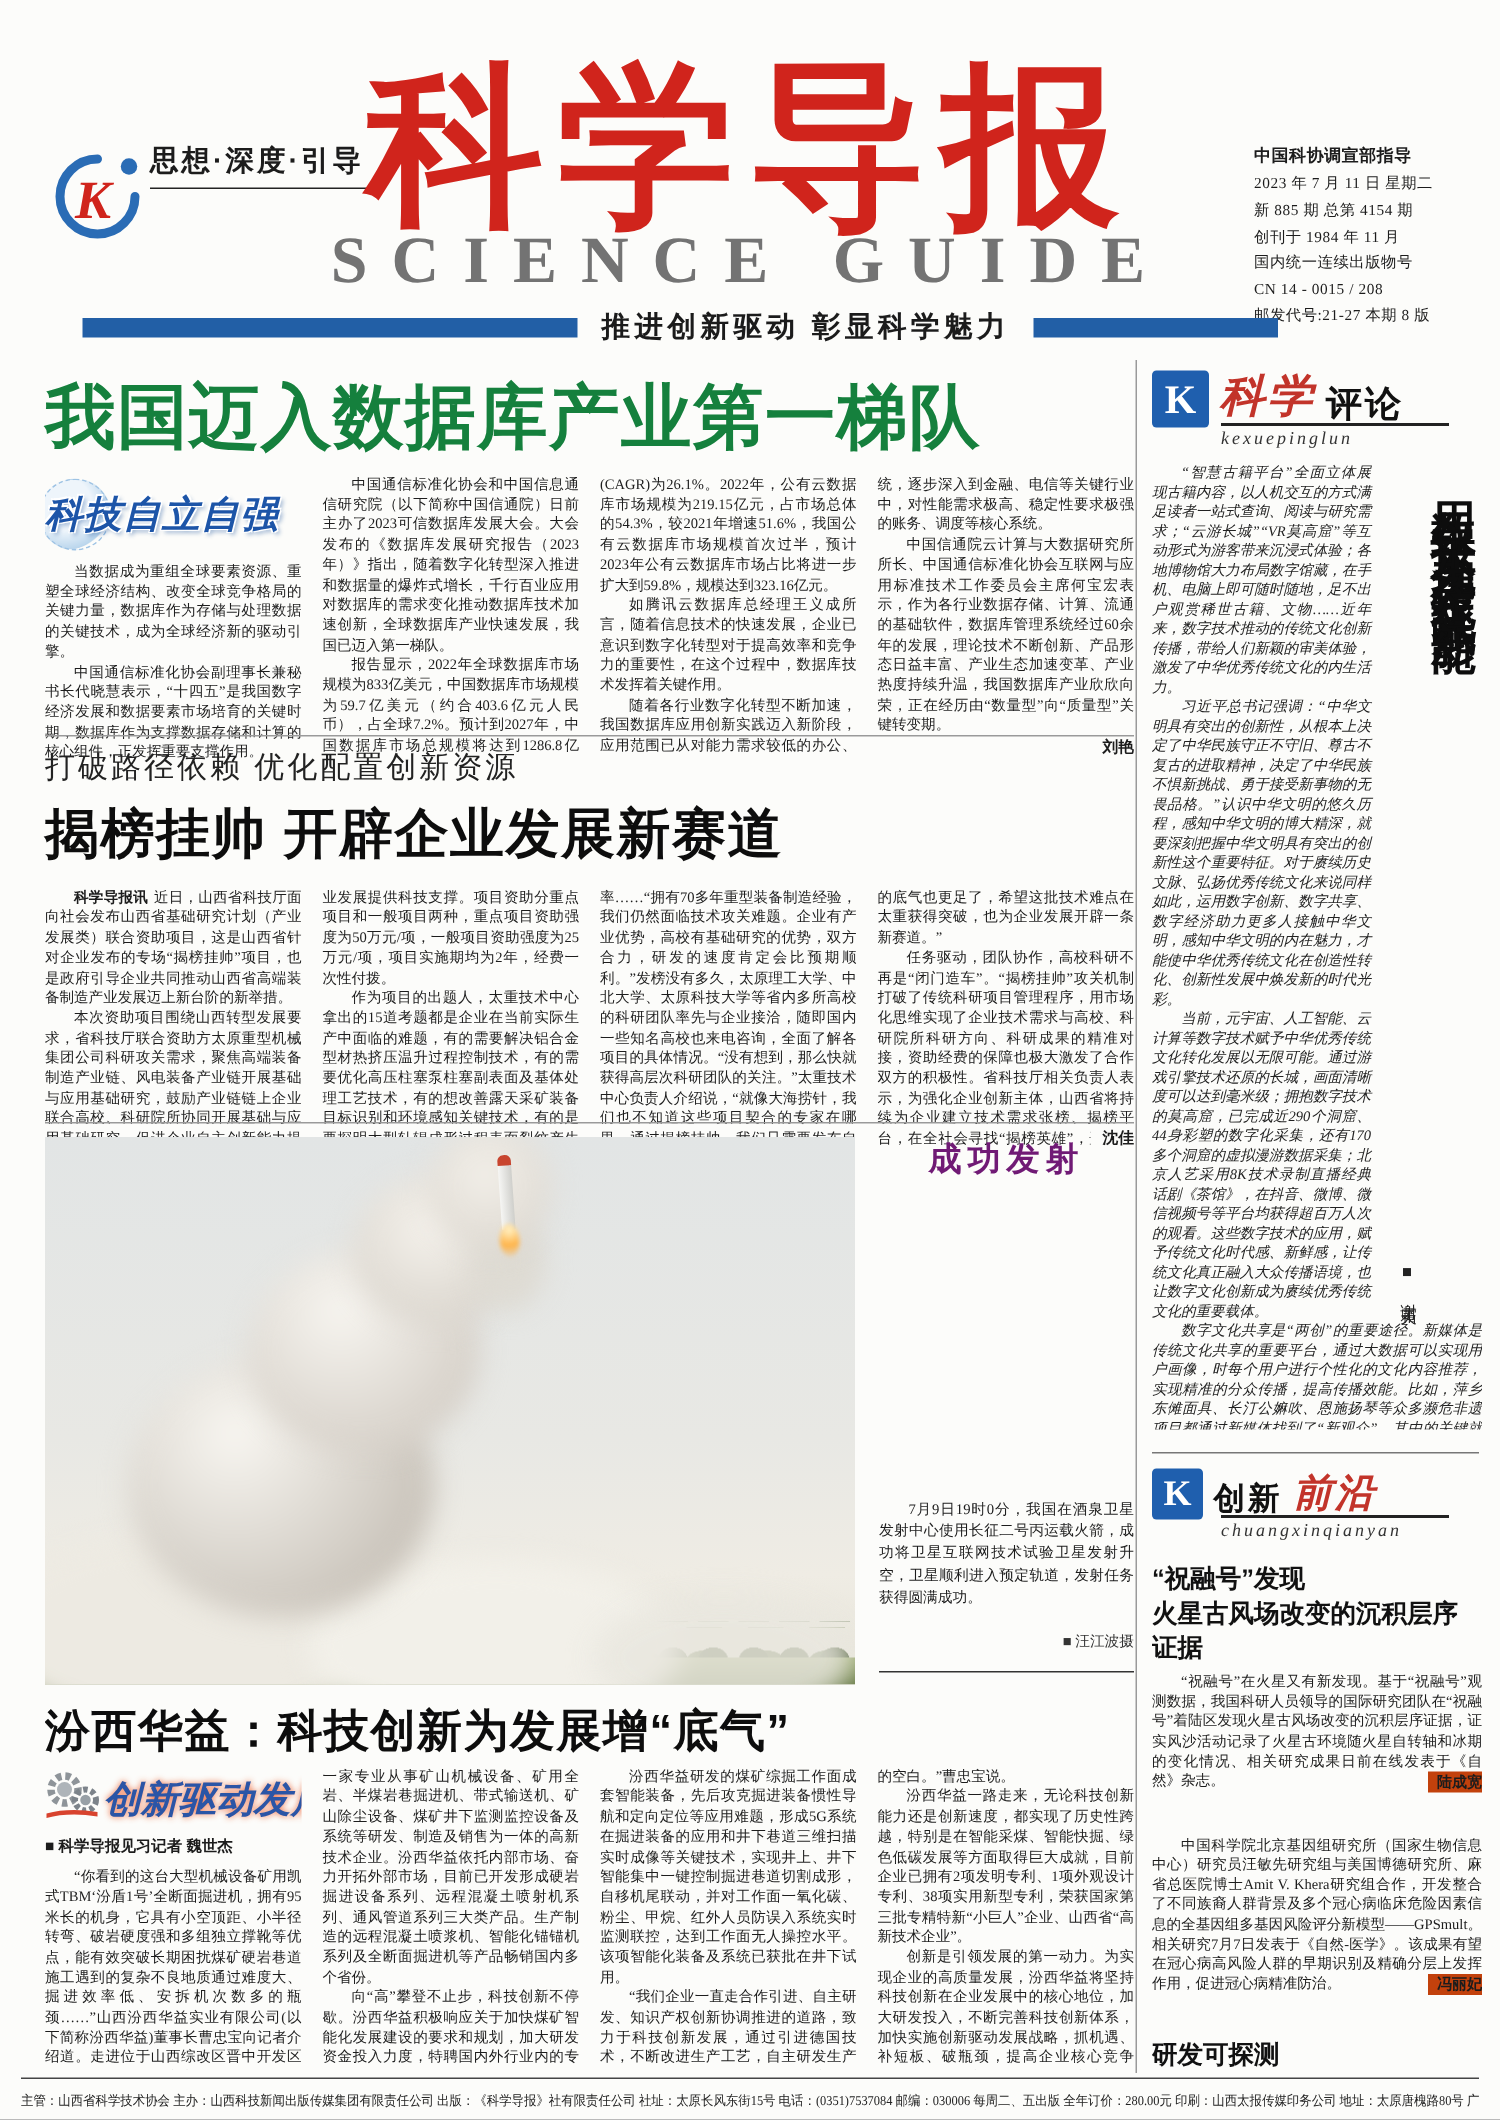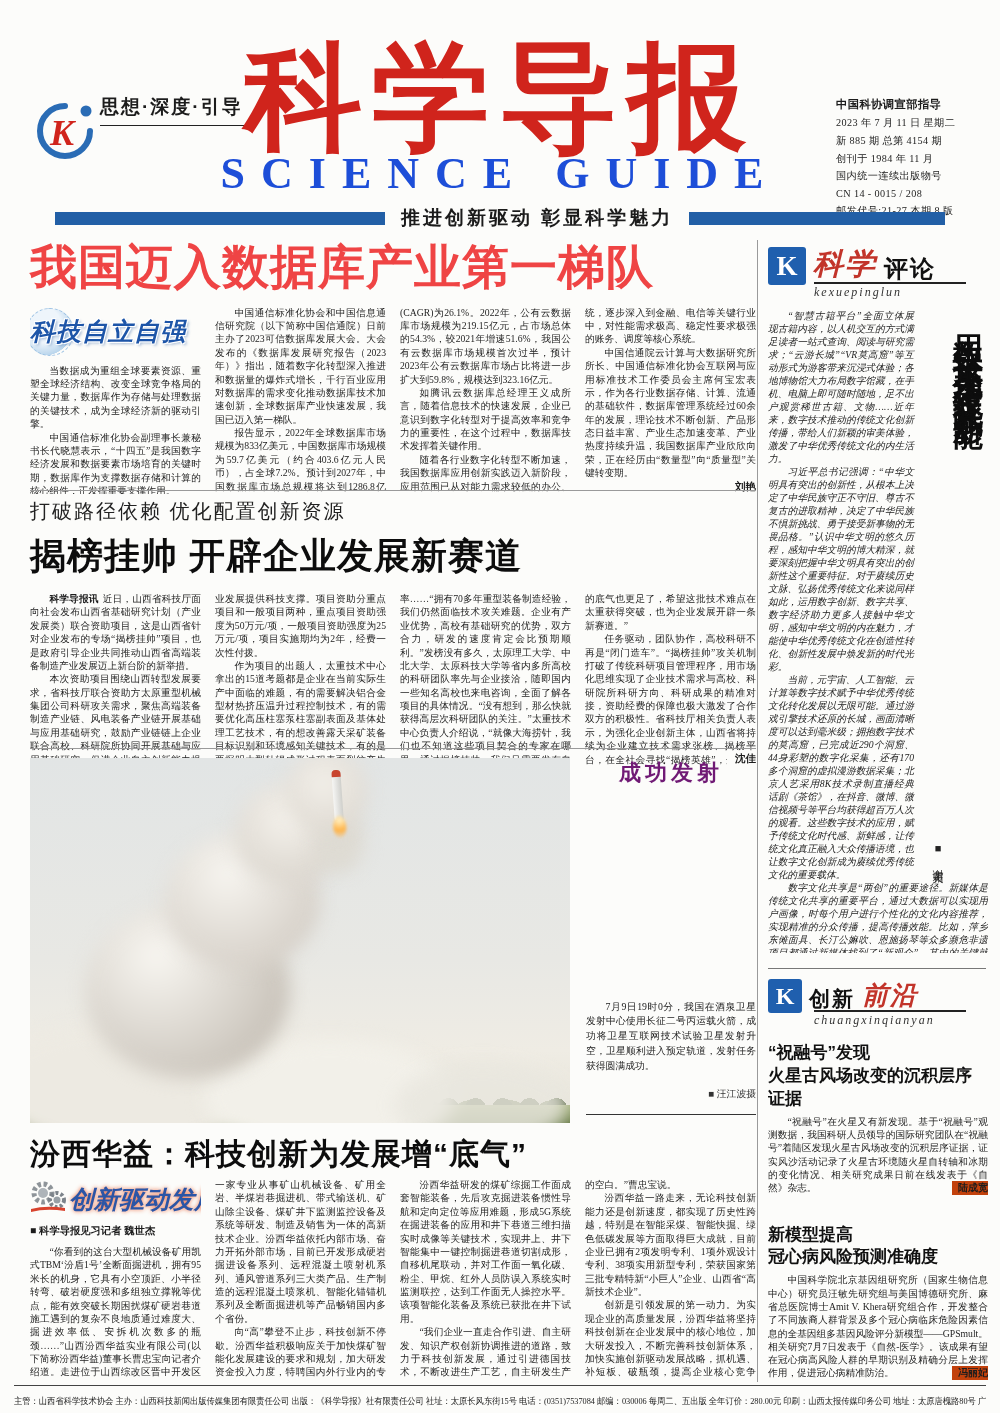--- a/index.html
+++ b/index.html
@@ -4,42 +4,42 @@
 <style>
   html,body{margin:0;padding:0;background:#888;}
   .page{position:relative;width:1000px;height:1413px;margin:0 auto;background:#fcfcfa;overflow:hidden;
         font-family:"Liberation Serif","DejaVu Serif",serif;color:#1c1c1c;}
   
   .logo{position:absolute;left:36px;top:102px;width:58px;height:58px;}
   .brand-text{position:absolute;left:100px;top:94px;width:148px;}
   .tagline{font-size:19px;font-weight:700;letter-spacing:2px;border-bottom:1px solid #222;padding-bottom:5px;margin-bottom:6px;font-family:"Liberation Sans","DejaVu Sans",sans-serif;}
   .honors p{margin:0 0 3px;font-size:10.5px;white-space:nowrap;color:#111;}
   .honors p:nth-child(1),.honors p:nth-child(2){letter-spacing:6px;padding-left:10px;}
-  .mast-en{position:absolute;left:50%;top:148px;transform:translateX(-50%);font-size:44px;letter-spacing:16px;color:#1d4ed8;font-weight:700;z-index:0;white-space:nowrap;}
+  .mast-en{position:absolute;left:50%;top:148px;transform:translateX(-50%);font-size:44px;letter-spacing:16px;color:#737373;font-weight:700;z-index:0;white-space:nowrap;}
   .mast-title{position:absolute;left:50%;top:28px;transform:translateX(-50%);margin:0;font-size:118px;line-height:1.2;font-weight:900;
               color:#d0241c;letter-spacing:10px;z-index:1;white-space:nowrap;font-family:"Liberation Serif","DejaVu Serif",serif;}
   .pubinfo{position:absolute;left:836px;top:95px;width:154px;}
   .pubinfo p{margin:0;font-size:10.2px;line-height:1.72;letter-spacing:.4px;}
   .pubinfo p:first-child{font-weight:700;font-size:11.3px;font-family:"Liberation Sans","DejaVu Sans",sans-serif;}
-  .banner{position:absolute;left:55px;top:205px;width:890px;display:flex;align-items:center;gap:16px;}
+  .banner{position:absolute;left:55px;top:205px;width:797px;display:flex;align-items:center;gap:16px;}
   .banner .bar{height:13px;background:#225fa6;}
   .banner .b1{width:330px;}
   .banner .b2{flex:1;}
   .banner span{font-size:19px;font-weight:600;letter-spacing:3px;white-space:nowrap;color:#1b1b1b;font-family:"Liberation Sans","DejaVu Sans",sans-serif;}
   
   .cols{display:flex;gap:14px;}
   .col{width:171px;flex:0 0 171px;position:relative;overflow:hidden;}
   .bodytext p{margin:0;font-size:9.7px;line-height:1.38;text-align:justify;text-indent:2em;color:#1d1d1d;}
   .cont p:first-child{text-indent:0;}
   .author{position:absolute;right:0;bottom:0;background:#fcfcfa;font-weight:700;font-size:10.5px;padding-left:8px;}
   .hline{position:absolute;border-top:1px solid #9a9a9a;}
   h2,h3{font-family:"Liberation Sans","DejaVu Sans",sans-serif;}
   
   .a1{position:absolute;left:30px;top:236px;width:726px;}
-  .a1 h2{margin:5px 0 13px;font-size:47px;line-height:1.1;font-weight:900;letter-spacing:1px;color:#ef4444;white-space:nowrap;}
+  .a1 h2{margin:16px 0 13px;font-size:47px;line-height:1.1;font-weight:900;letter-spacing:1px;color:#15803d;white-space:nowrap;}
   .a1 .cols{height:188px;}
   .badge1{position:relative;height:52px;margin-bottom:6px;display:flex;align-items:center;text-align:center;}
   .badge1::before{content:"";position:absolute;left:-4px;top:2px;width:46px;height:46px;border-radius:50%;
        background:radial-gradient(circle at 35% 35%,#eef5fb 0 42%,#b9d5ec 72%,rgba(185,213,236,0) 73%);border:1px dashed #9ec3e4;}
   .badge1 b{position:relative;font-size:25px;font-weight:800;font-style:italic;letter-spacing:1px;color:#1d55a8;
        font-family:"Liberation Sans","DejaVu Sans",sans-serif;
        text-shadow:-1px -1px 0 #fff,1px -1px 0 #fff,-1px 1px 0 #fff,1px 1px 0 #fff,2px 2px 3px rgba(40,90,160,.45);white-space:nowrap;}
   
   .a2{position:absolute;left:30px;top:498px;width:726px;}
   .a2 .kicker{font-size:20px;letter-spacing:2px;color:#222;font-family:"Liberation Sans","DejaVu Sans",sans-serif;}
@@ -292,21 +292,20 @@
       <span class="scriptred" style="font-size:26px;">前沿</span>
       <span class="pinyin">chuangxinqianyan</span>
     </div>
     <div style="margin-top:20px;">
       <div class="fitem">
         <h3 class="ftitle"><span>“祝融号”发现</span><br><span>火星古风场改变的沉积层序证据</span></h3>
         <p class="fbody">“祝融号”在火星又有新发现。基于“祝融号”观测数据，我国科研人员领导的国际研究团队在“祝融号”着陆区发现火星古风场改变的沉积层序证据，证实风沙活动记录了火星古环境随火星自转轴和冰期的变化情况、相关研究成果日前在线发表于《自然》杂志。</p>
         <span class="fauthor">陆成宽</span>
       </div>
       <div class="fitem">
-        <h3 class="ftitle"><span>新模型提高</span><br><span>冠心病风险预测准确度</span></h3>
         <p class="fbody">中国科学院北京基因组研究所（国家生物信息中心）研究员汪敏先研究组与美国博德研究所、麻省总医院博士Amit V. Khera研究组合作，开发整合了不同族裔人群背景及多个冠心病临床危险因素信息的全基因组多基因风险评分新模型——GPSmult。相关研究7月7日发表于《自然-医学》。该成果有望在冠心病高风险人群的早期识别及精确分层上发挥作用，促进冠心病精准防治。</p>
         <span class="fauthor">冯丽妃</span>
       </div>
       <div class="fitem">
         <h3 class="ftitle"><span>研发可探测</span><br></h3>
 
       </div>
     </div>
   </section>
 

